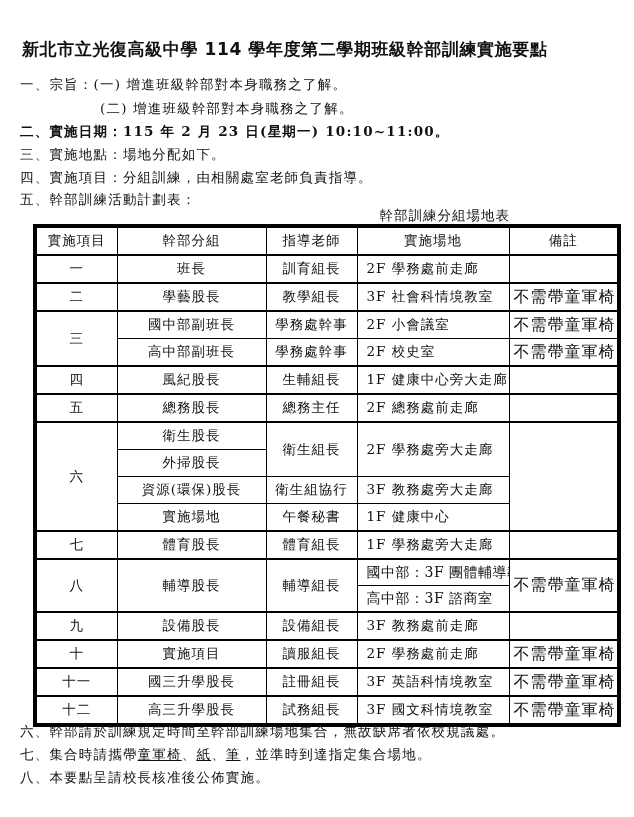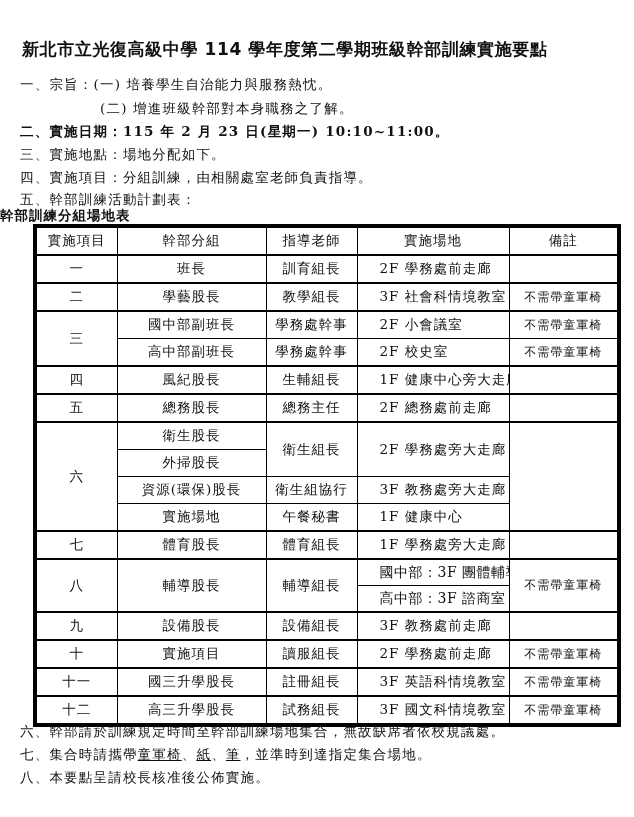--- a/index.html
+++ b/index.html
@@ -2,38 +2,38 @@
 <html><head>
 <meta charset="utf-8">
 <style>
   html, body { margin:0; padding:0; background:#ffffff; }
   body { width:634px; height:817px; position:relative; overflow:hidden; color:#111;
          font-family:"DejaVu Serif","Liberation Serif",serif; }
   .title { position:absolute; left:22px; top:38px; width:600px; font-family:"DejaVu Sans","Liberation Sans",sans-serif;
            font-weight:bold; font-size:17px; letter-spacing:0.6px; white-space:nowrap; }
   .line { position:absolute; left:20px; font-size:13.5px; white-space:nowrap; letter-spacing:1.2px; }
   .line.bold { font-weight:bold; }
-  .caption { position:absolute; left:0; width:510px; top:207px; text-align:left; font-size:13.5px;
-             font-weight:bold; letter-spacing:1px; }
+  .caption { position:absolute; left:0; width:510px; top:207px; text-align:right; font-size:13.5px;
+             font-weight:normal; letter-spacing:1px; }
   table.grid { position:absolute; left:21px; top:224px; width:584px; border-collapse:collapse;
                border:4px solid #000; table-layout:fixed; font-size:13.5px;margin-left:12px; }
   table.grid td { border:1px solid #000; padding:0 4px; text-align:center; height:26px; white-space:nowrap;
                   overflow:hidden; letter-spacing:1px; }
   table.grid tr.thick-top td { border-top:2.5px solid #000; }
-  table.grid td.loc { text-align:left; padding-left:22px; }
+  table.grid td.loc { text-align:left; padding-left:9px; }
   table.grid td.loc.small { font-size:14px; letter-spacing:0.5px; height:25px; }
-  table.grid td.note { font-size:12px; letter-spacing:1px; }
+  table.grid td.note { font-size:16px; letter-spacing:1px; }
   .u { text-decoration:underline; }
 </style>
 </head>
 <body>
 
 <div class="title">新北市立光復高級中學 114 學年度第二學期班級幹部訓練實施要點</div>
 
-<div class="line" style="top:76px;">一、宗旨：(一) 培養學生自治能力與服務熱忱。</div>
+<div class="line" style="top:76px;">一、宗旨：(一) 增進班級幹部對本身職務之了解。</div>
 <div class="line" style="top:100px; left:100px;">(二) 增進班級幹部對本身職務之了解。</div>
 <div class="line bold" style="top:123px;">二、實施日期：115 年 2 月 23 日(星期一) 10:10~11:00。</div>
 <div class="line" style="top:146px;">三、實施地點：場地分配如下。</div>
 <div class="line" style="top:169px;">四、實施項目：分組訓練，由相關處室老師負責指導。</div>
 <div class="line" style="top:191px;">五、幹部訓練活動計劃表：</div>
 
 <div class="caption">幹部訓練分組場地表</div>
 
 <table class="grid">
   <colgroup>

